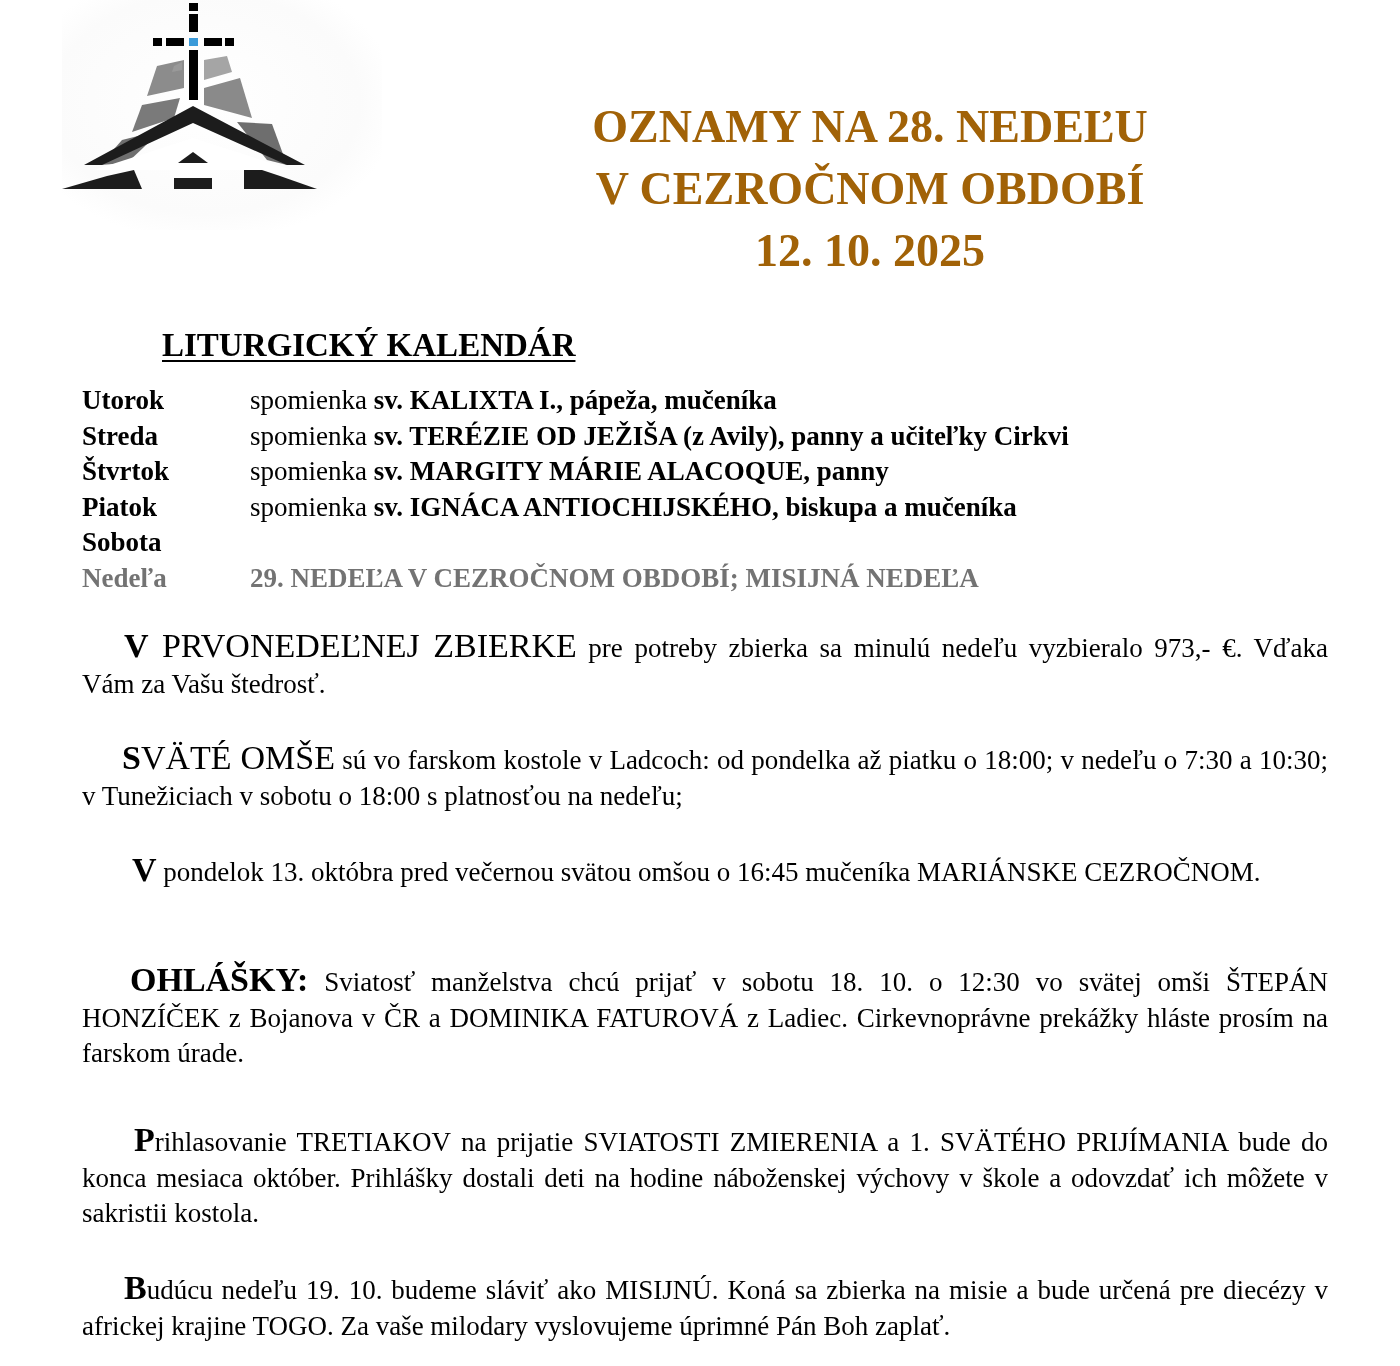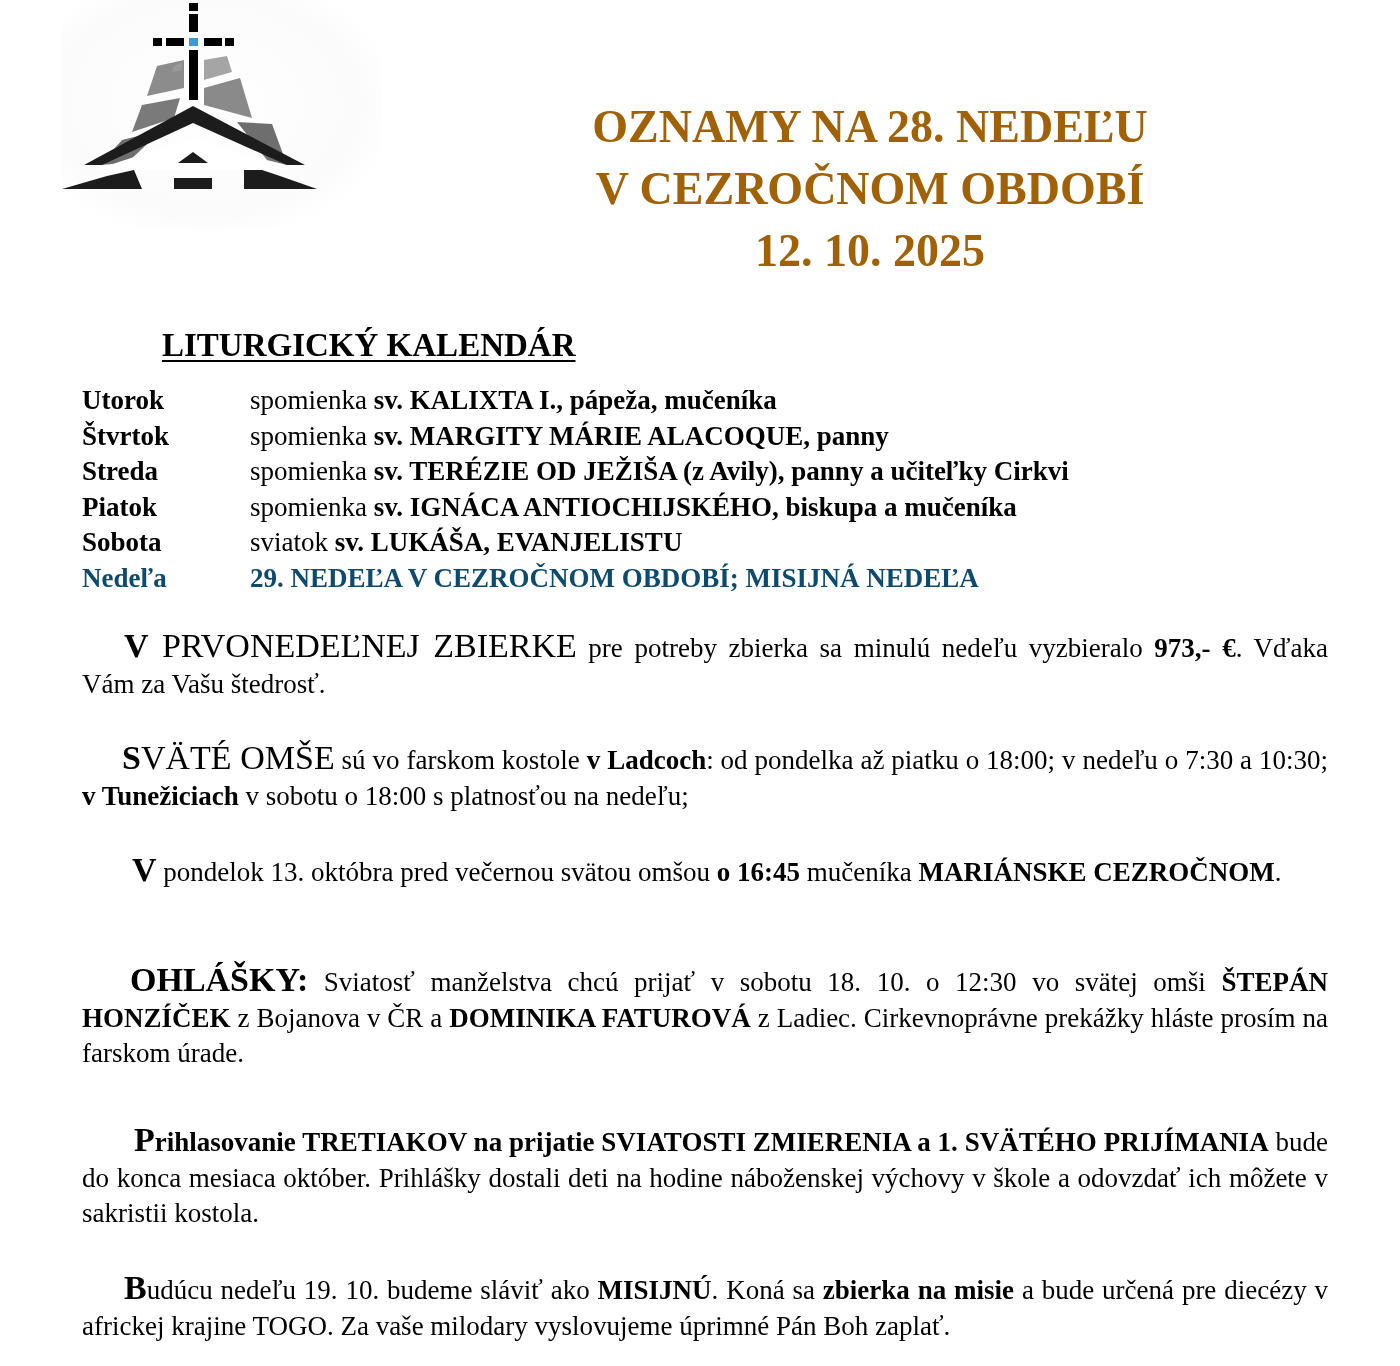--- a/index.html
+++ b/index.html
@@ -18,30 +18,30 @@
   .cal-heading {
     font-weight: bold; font-size: 33px; line-height: 38px;
     text-decoration: underline; text-underline-offset: 4px;
     text-decoration-thickness: 2px; padding-left: 40px; margin-bottom: 19px;
     display: inline-block;
   }
   .cal-heading .pad { display:inline-block; width: 40px; }
   .cal-row { display: flex; font-size: 27px; line-height: 35.5px; white-space: nowrap; }
   .cal-day { width: 168px; font-weight: bold; flex: none; }
   .cal-text b { font-weight: bold; }
-  .cal-row.red { color: #0c4a6e; font-weight: bold; }
+  .cal-row.red { color: #737373; font-weight: bold; }
   .para {
     position: absolute; left: 82px; width: 1246px;
     font-size: 27px; line-height: 35.5px; text-align: justify;
     text-align-last: left;
   }
   .para .big { font-size: 34px; font-weight: bold; }
   .para .big2 { font-size: 34px; font-weight: bold; }
   .ind { padding-left: 42px; display: inline-block; }
-  b { font-weight: bold; }
+  b { font-weight: normal; }
   .sc { font-size: 34px; font-weight: normal; }
 </style>
 </head>
 <body>
 
 <div class="logo">
   <svg width="320" height="230" viewBox="0 0 320 230">
     <defs>
       <radialGradient id="bg" cx="45%" cy="45%" r="60%">
         <stop offset="0%" stop-color="#ffffff"></stop>
@@ -86,34 +86,33 @@
   <div>12. 10. 2025</div>
 </div>
 
 <div class="cal">
   <div class="cal-heading"><span class="pad"></span><span>LITURGICKÝ KALENDÁR</span></div>
   <div class="cal-row">
     <span class="cal-day">Utorok</span>
     <span class="cal-text"><span>spomienka </span><b>sv. </b><b>KALIXTA I., pápeža, mučeníka</b></span>
   </div>
   <div class="cal-row">
+    <span class="cal-day">Streda</span>
+    <span class="cal-text"><span>spomienka </span><b>sv. </b><b>TERÉZIE OD JEŽIŠA (z Avily), panny a učiteľky Cirkvi</b></span>
+  </div>
+  <div class="cal-row">
     <span class="cal-day">Štvrtok</span>
     <span class="cal-text"><span>spomienka </span><b>sv. </b><b>MARGITY MÁRIE ALACOQUE, panny</b></span>
-  </div>
-  <div class="cal-row">
-    <span class="cal-day">Streda</span>
-    <span class="cal-text"><span>spomienka </span><b>sv. </b><b>TERÉZIE OD JEŽIŠA (z Avily), panny a učiteľky Cirkvi</b></span>
   </div>
   <div class="cal-row">
     <span class="cal-day">Piatok</span>
     <span class="cal-text"><span>spomienka </span><b>sv. </b><b>IGNÁCA ANTIOCHIJSKÉHO, biskupa a mučeníka</b></span>
   </div>
   <div class="cal-row">
     <span class="cal-day">Sobota</span>
-    <span class="cal-text"><span>sviatok </span><b>sv. </b><b>LUKÁŠA, EVANJELISTU</b></span>
   </div>
   <div class="cal-row red">
     <span class="cal-day">Nedeľa</span>
     <span class="cal-text">29. NEDEĽA V CEZROČNOM OBDOBÍ; MISIJNÁ NEDEĽA</span>
   </div>
 </div>
 
 <div class="para" style="top:628px;">
   <span class="ind"></span><span class="big">V</span><span class="sc"> PRVONEDEĽNEJ ZBIERKE</span><span> pre potreby zbierka sa minulú nedeľu vyzbieralo </span><b>973,- €</b><span>. Vďaka Vám za Vašu štedrosť.</span>
 </div>

